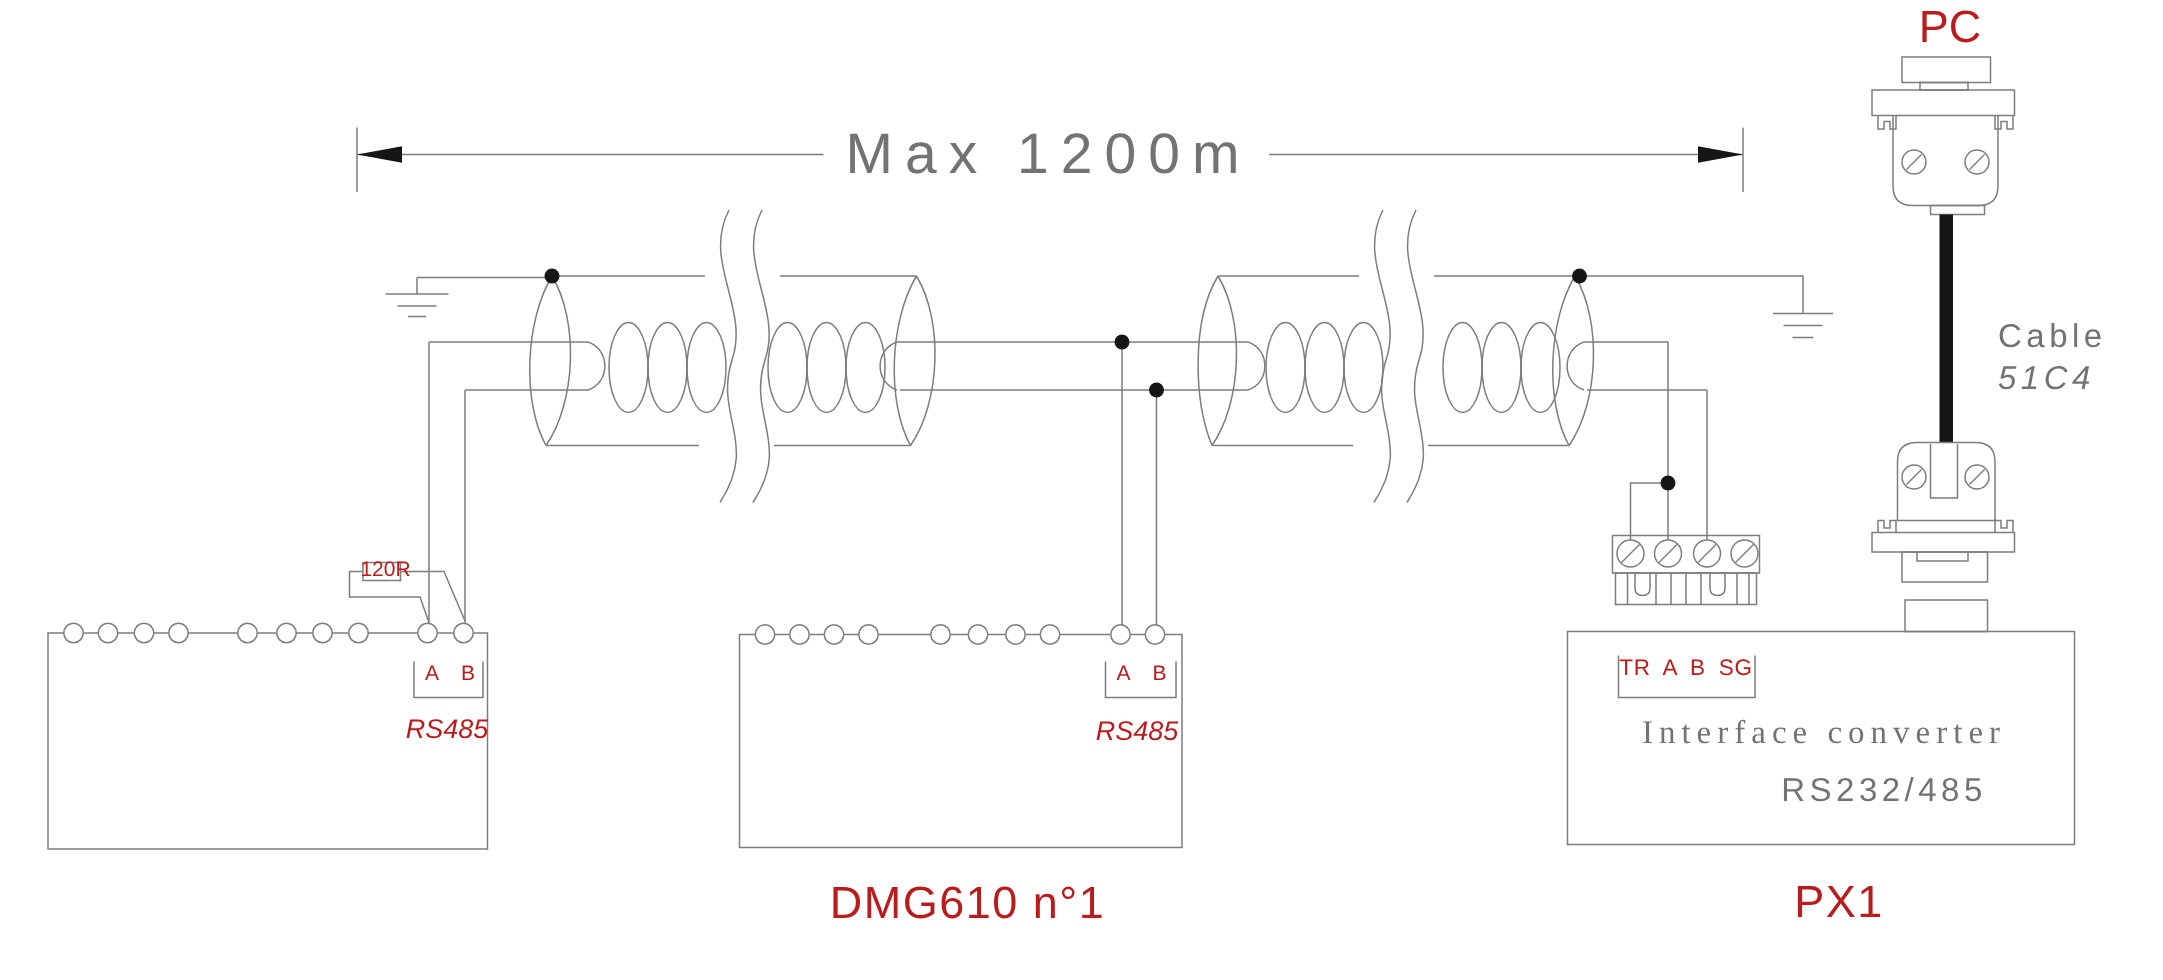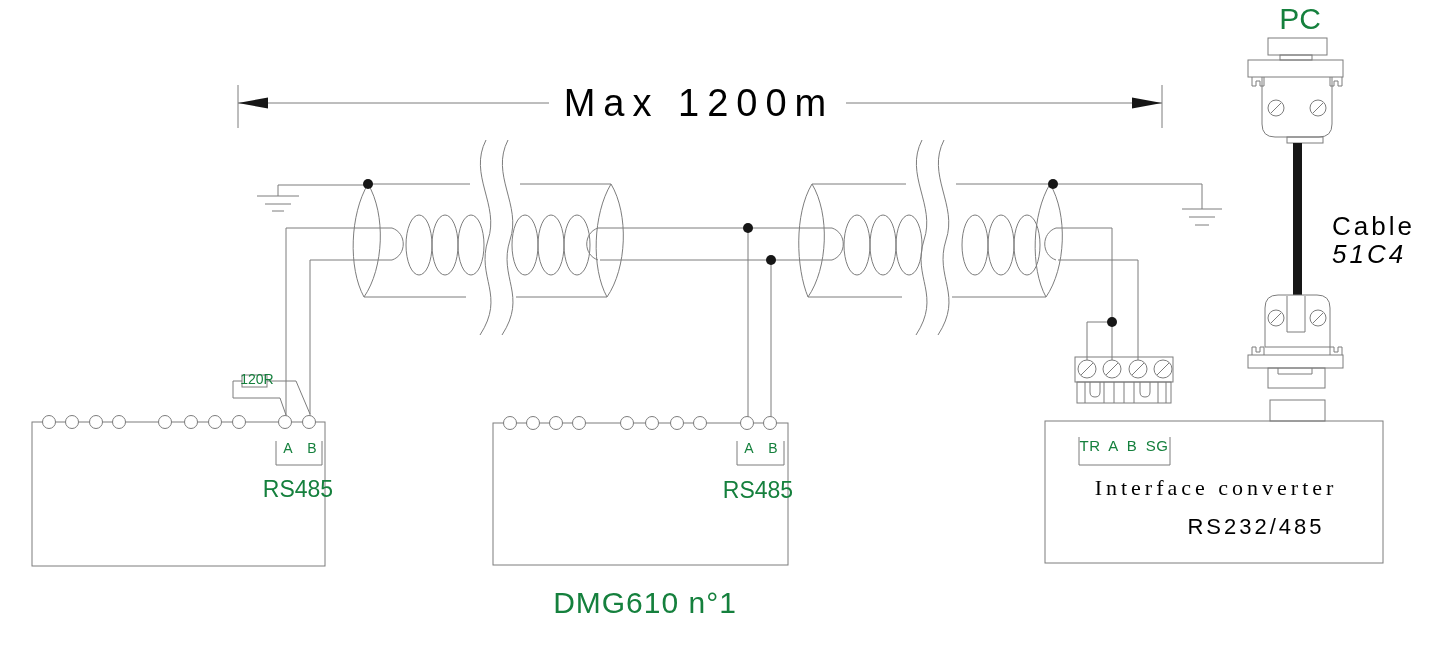--- a/index.html
+++ b/index.html
@@ -4,31 +4,31 @@
 <style>
   html,body{margin:0;padding:0;background:#ffffff;}
   #canvas{
     position:relative;width:1442px;height:653px;background:#ffffff;overflow:hidden;
     font-family:"Liberation Sans", sans-serif;
   }
   #diagram-svg{position:absolute;left:0;top:0;}
   .ln{fill:none;stroke:#7d7d7d;stroke-width:1;}
   .blk{fill:#161616;stroke:none;}
   .term{fill:#ffffff;stroke:#7d7d7d;stroke-width:1;}
-  .label{position:absolute;color:#15803d;white-space:nowrap;}
-  .cad{color:#000000;}
+  .label{position:absolute;color:#b91c1c;white-space:nowrap;}
+  .cad{color:#737373;}
   .ctr{text-align:center;}
   .dim-label{font-size:38px;letter-spacing:8px;}
   .dev-name{font-size:30px;letter-spacing:1px;}
   .small-lbl{font-size:14px;}
-  .port-lbl{font-size:23px;}
+  .port-lbl{font-size:18px;font-style:italic;}
   .strip-lbl{font-size:15px;word-spacing:4px;letter-spacing:0.5px;text-align:center;}
   .conv-title{font-size:22px;letter-spacing:4px;}
   .conv-sub{font-size:22px;letter-spacing:3px;}
-  .cable-lbl{font-size:26px;letter-spacing:3px;}
+  .cable-lbl{font-size:22px;letter-spacing:3px;}
   .pc-lbl{font-size:30px;}
 </style>
 </head>
 <body>
 
 <div id="canvas">
 
   <svg id="diagram-svg" width="1442" height="653" viewBox="0 0 1442 653">
 
     <g>
@@ -186,18 +186,19 @@
   <div class="label port-lbl ctr" style="left:262px;top:476px;width:72px;">RS485</div>
 
   <div class="label small-lbl ctr" style="left:741px;top:440px;width:16px;">A</div>
   <div class="label small-lbl ctr" style="left:765px;top:440px;width:16px;">B</div>
   <div class="label port-lbl ctr" style="left:722px;top:477px;width:72px;">RS485</div>
   <div class="label dev-name ctr" style="left:525px;top:586px;width:240px;">DMG610 n°1</div>
 
   <div class="label strip-lbl ctr" style="left:1077px;top:437px;width:94px;">TR A B SG</div>
   <div class="label cad conv-title ctr" style="left:1059px;top:475px;width:314px;font-family:Liberation Serif, serif;">Interface converter</div>
   <div class="label cad conv-sub ctr" style="left:1156px;top:514px;width:200px;">RS232/485</div>
+  <div class="label dev-name ctr" style="left:1166px;top:585px;width:120px;">PX1</div>
 
   <div class="label pc-lbl ctr" style="left:1258px;top:2px;width:84px;">PC</div>
   <div class="label cad cable-lbl" style="left:1332px;top:211px;">Cable</div>
   <div class="label cad cable-lbl" style="left:1332px;top:239px;font-style:italic;">51C4</div>
 
 </div>
 
 </body></html>

